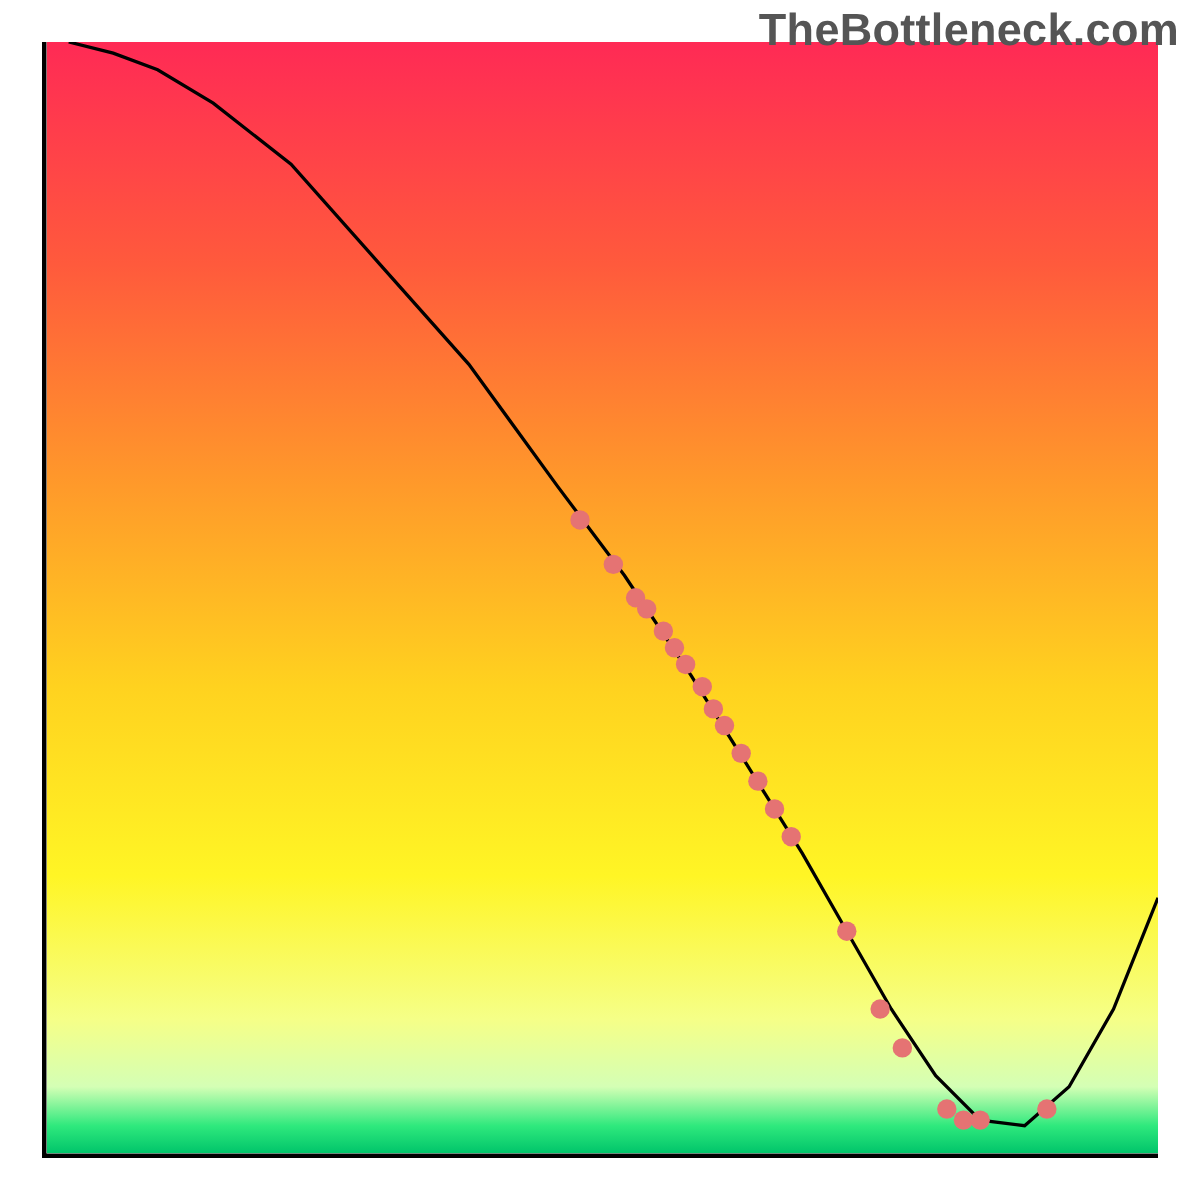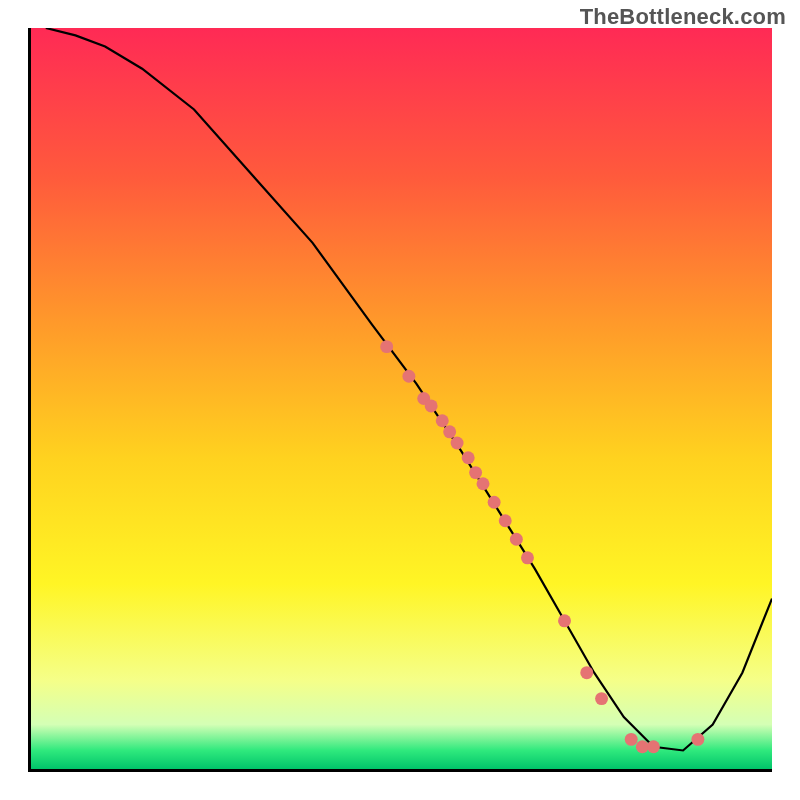--- a/index.html
+++ b/index.html
@@ -12,21 +12,21 @@
   }
   .outer {
     position: relative;
     width: 800px;
     height: 800px;
   }
   .watermark {
     position: absolute;
     top: 4px;
     right: 14px;
-    font-size: 22px;
+    font-size: 30px;
     font-weight: bold;
     color: #555555;
     letter-spacing: 0.2px;
     z-index: 10;
   }
   .plot-frame {
     position: absolute;
     left: 28px;
     top: 28px;
     width: 744px;

